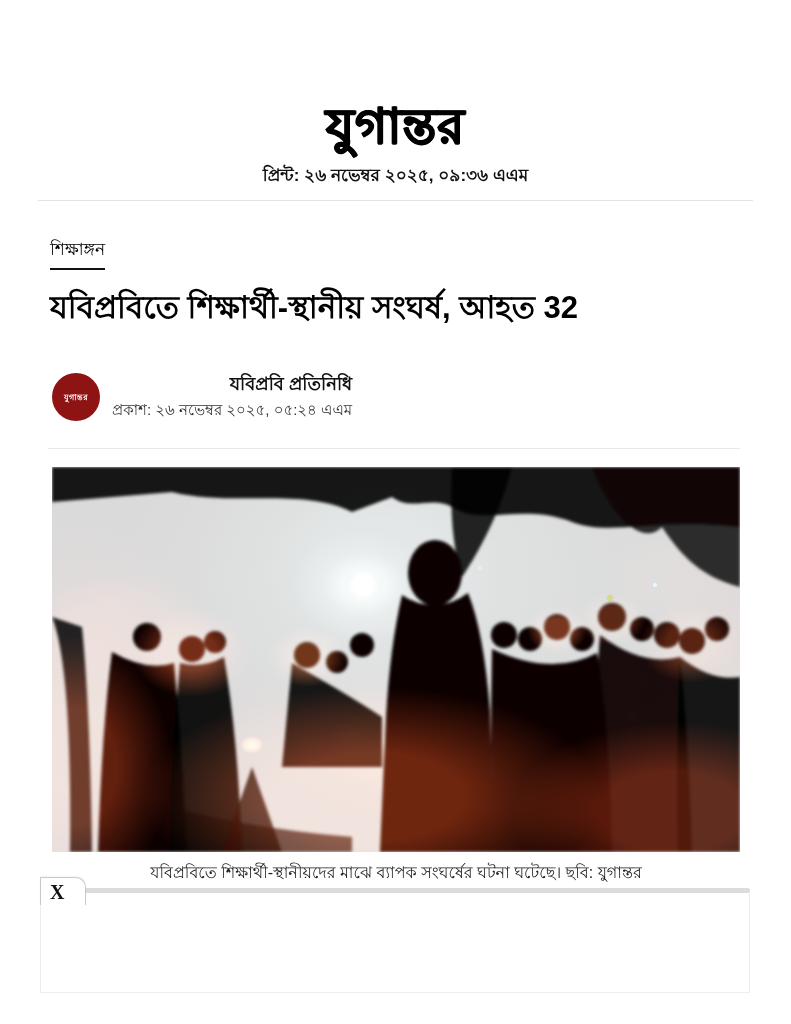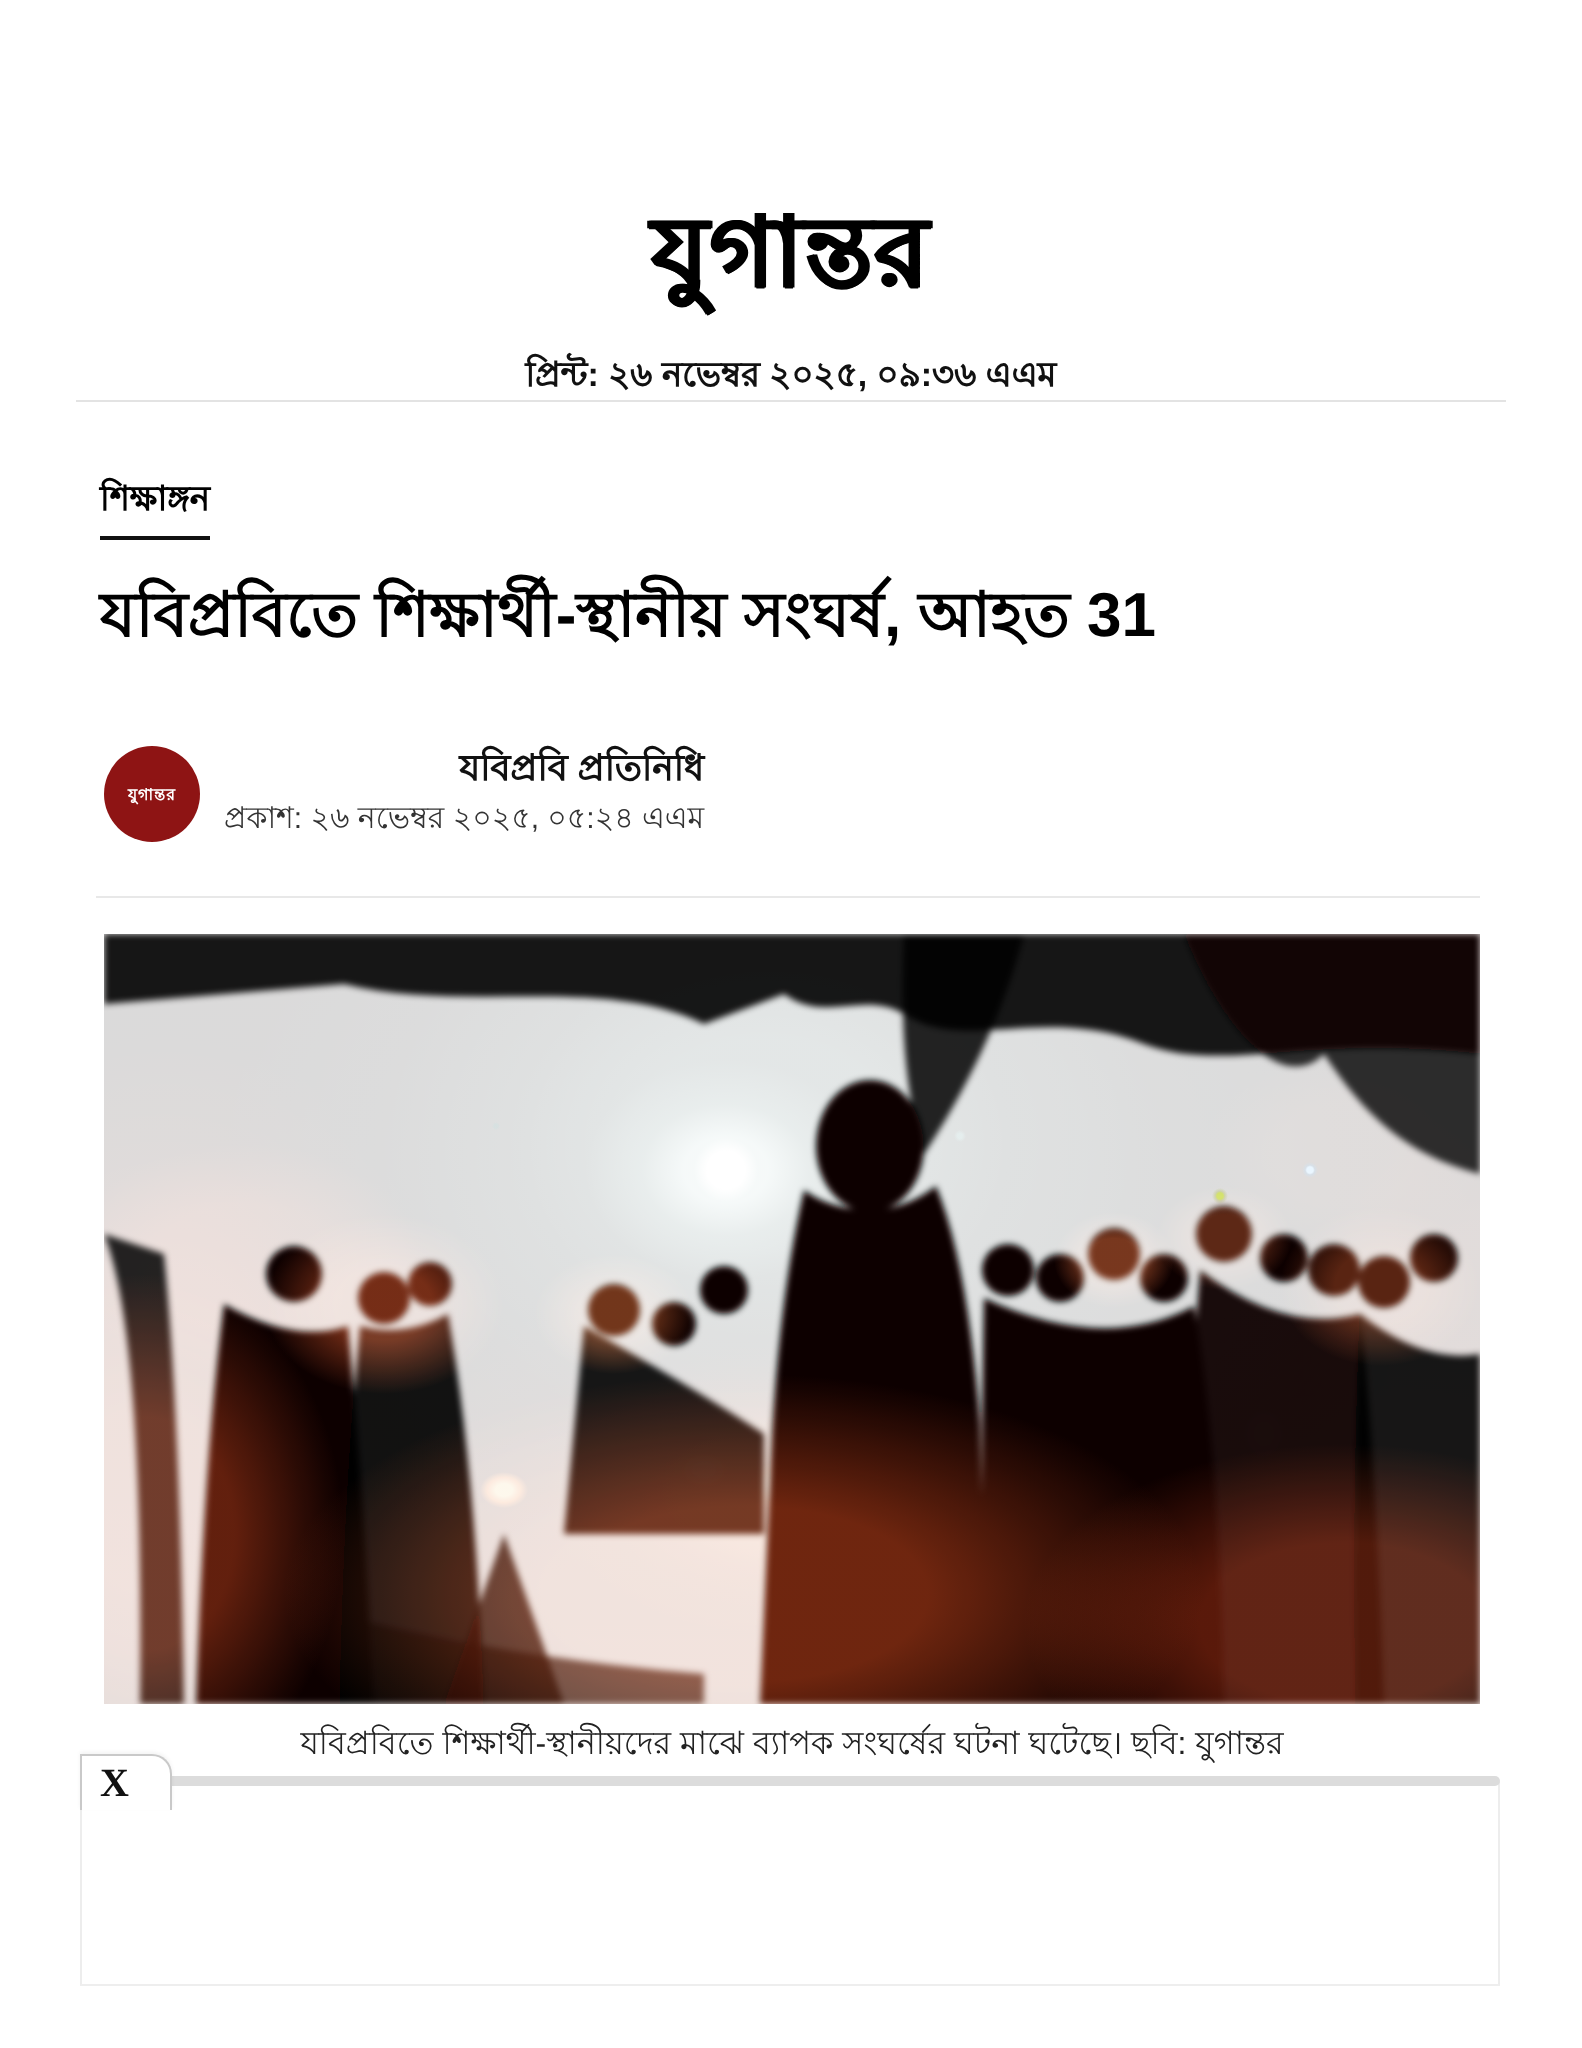--- a/index.html
+++ b/index.html
@@ -8,27 +8,27 @@
     font-family:"Liberation Sans","DejaVu Sans",sans-serif;color:#111;
   }
   
   .masthead{position:absolute;top:0;left:0;width:791px;text-align:center;}
   .logo{
     margin-top:98px;font-size:49px;line-height:56px;font-weight:900;color:#000;
     font-family:"DejaVu Serif","Liberation Serif",serif;
     text-shadow:0.8px 0 0 #000,-0.8px 0 0 #000,0 0.5px 0 #000;
     letter-spacing:1px;
   }
-  .print-line{margin-top:20px;font-size:17px;color:#111;font-weight:600;}
+  .print-line{margin-top:8px;font-size:17px;color:#111;font-weight:600;}
   .rule{position:absolute;height:1px;background:#e3e3e3;}
   .rule-1{top:200px;left:38px;width:715px;}
   .rule-2{top:448px;left:48px;width:692px;background:#e8e8e8;}
   
   .category{
-    position:absolute;top:236px;left:50px;font-size:17px;font-weight:700;color:#000;
+    position:absolute;top:236px;left:50px;font-size:17px;font-weight:400;color:#000;
     border-bottom:2.5px solid #111;padding-bottom:4px;text-decoration:none;cursor:pointer;
   }
   .headline{
     position:absolute;top:288px;left:50px;width:700px;margin:0;
     font-size:31px;line-height:40px;font-weight:800;color:#000;
   }
   .byline{position:absolute;top:372px;left:52px;display:flex;align-items:center;}
   .avatar{
     width:48px;height:48px;border-radius:50%;background:#8e1414;flex:0 0 auto;
     display:flex;align-items:center;justify-content:center;
@@ -113,21 +113,21 @@
 
 <header class="masthead">
   <div class="logo">যুগান্তর</div>
   <div class="print-line">প্রিন্ট: ২৬ নভেম্বর ২০২৫, ০৯:৩৬ এএম</div>
 </header>
 
 <div class="rule rule-1"></div>
 
 <a class="category">শিক্ষাঙ্গন</a>
 
-<h1 class="headline">যবিপ্রবিতে শিক্ষার্থী-স্থানীয় সংঘর্ষ, আহত 31</h1>
+<h1 class="headline">যবিপ্রবিতে শিক্ষার্থী-স্থানীয় সংঘর্ষ, আহত 32</h1>
 
 <div class="byline">
   <div class="avatar">
     <span>যুগান্তর</span>
   </div>
   <div class="byline-text">
     <div class="author-name">যবিপ্রবি প্রতিনিধি</div>
     <div class="publish-line">প্রকাশ: ২৬ নভেম্বর ২০২৫, ০৫:২৪ এএম</div>
   </div>
 </div>

